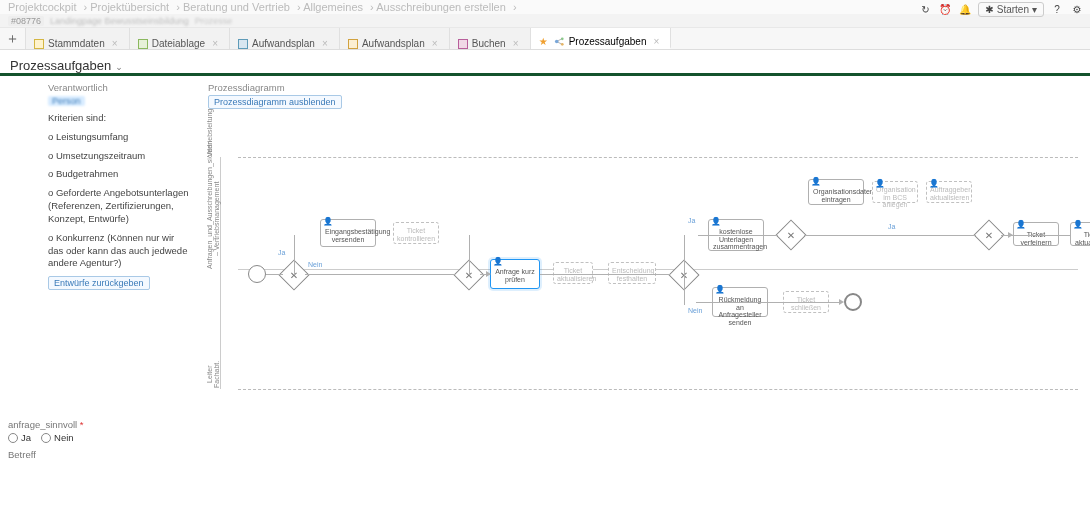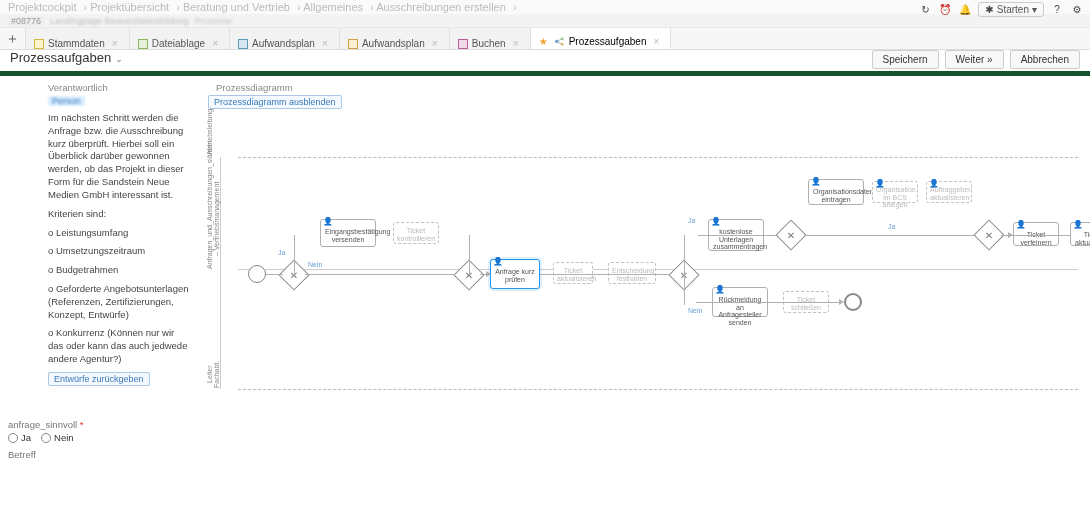--- a/index.html
+++ b/index.html
@@ -26,36 +26,36 @@
   .tab-ico { width:10px; height:10px; display:inline-block; border:1px solid #aaa; background:#fff;}
   .tab-ico.s { background:#fff3cc; border-color:#d4b642;}
   .tab-ico.d { background:#e6f0d8; border-color:#8bb85f;}
   .tab-ico.a { background:#d8e6f0; border-color:#5f9bb8;}
   .tab-ico.c { background:#fcefd2; border-color:#d1a23f;}
   .tab-ico.b { background:#f0d8e6; border-color:#b85f9b;}
   .tab-ico.p { width:11px; height:11px; border:none; }
   .tab .star { color:#f0a030; font-size:10px; margin-right:2px;}
 
   
-  .page-head { height:26px; display:flex; align-items:flex-start; padding:0 10px; border-bottom:5px solid #14532d;}
+  .page-head { height:26px; display:flex; align-items:flex-end; padding:0 10px; border-bottom:3px solid #14532d;}
   .page-head .title { font-size:13px; }
   .page-head .title .drop { font-size:9px; color:#777; margin-left:4px;}
   .page-head .actions { margin-left:auto; display:flex; gap:6px;}
   .btn { border:1px solid #ccc; background:#f8f8f8; padding:3px 10px; font-size:10px; border-radius:2px; cursor:pointer; color:#333;}
 
   
   .main { display:flex; height: calc(515px - 14px - 14px - 22px - 26px - 100px); padding-left: 40px; }
   .sidebar { width:160px; padding:6px 8px; font-size:9.5px; color:#444; overflow:hidden;}
   .sidebar .lbl { color:#888; margin-bottom:2px;}
   .sidebar .assignee { background:#d8ecff; color:#3a7ab8; padding:0 4px; border-radius:2px; display:inline-block; margin-bottom:6px; font-size:9px;}
   .sidebar p { margin-bottom:6px; line-height:1.35; }
   .linkish { color:#3a7ab8; border:1px solid #a9c9e6; padding:1px 5px; font-size:9px; border-radius:2px; display:inline-block; cursor:pointer; background:#f4f9ff;}
 
   .diagram-wrap { flex:1; padding:6px 8px 0 8px; position:relative; overflow:hidden;}
-  .diagram-wrap .dlbl { color:#888; font-size:9.5px;margin-left:8px; }
+  .diagram-wrap .dlbl { color:#888; font-size:9.5px; }
   .diagram-wrap .toggle-link { display:inline-block; margin-top:2px; }
 
   
   .canvas { position:relative; height:300px; width:100%; background:#fff; }
   .pool-border-top { position:absolute; left:30px; right:4px; top:48px; border-top:1px dashed #bbb; }
   .pool-border-mid { position:absolute; left:30px; right:4px; top:160px; border-top:1px solid #ccc; }
   .pool-border-bot { position:absolute; left:30px; right:4px; top:280px; border-top:1px dashed #bbb; }
   .pool-left { position:absolute; left:12px; top:48px; height:232px; border-left:1px solid #ccc;}
   .lane-lbl { position:absolute; left:-2px; width:14px; text-align:center; font-size:7px; color:#888; writing-mode: vertical-rl; transform: rotate(180deg);}
 
@@ -155,32 +155,26 @@
       </svg>
     <span>Prozessaufgaben</span>
     <span class="tab-close">×</span>
   </div>
 </div>
 
 <div class="page-head">
   <div class="title">
     <span>Prozessaufgaben</span><span class="drop">⌄</span>
   </div>
-  <div class="actions">
-    <button class="btn">Speichern</button>
-    <button class="btn">Weiter »</button>
-    <button class="btn">Abbrechen</button>
-  </div>
 </div>
 
 <div class="main">
   <div class="sidebar">
     <div class="lbl">Verantwortlich</div>
     <span class="assignee" style="filter:blur(1px);">Person</span>
-    <p>Im nächsten Schritt werden die Anfrage bzw. die Ausschreibung kurz überprüft. Hierbei soll ein Überblick darüber gewonnen werden, ob das Projekt in dieser Form für die Sandstein Neue Medien GmbH interessant ist.</p>
     <p>Kriterien sind:</p>
     <p>o Leistungsumfang</p>
     <p>o Umsetzungszeitraum</p>
     <p>o Budgetrahmen</p>
     <p>o Geforderte Angebotsunterlagen (Referenzen, Zertifizierungen, Konzept, Entwürfe)</p>
     <p>o Konkurrenz (Können nur wir das oder kann das auch jedwede andere Agentur?)</p>
     <span class="linkish">Entwürfe zurückgeben</span>
   </div>
 
   <div class="diagram-wrap">

